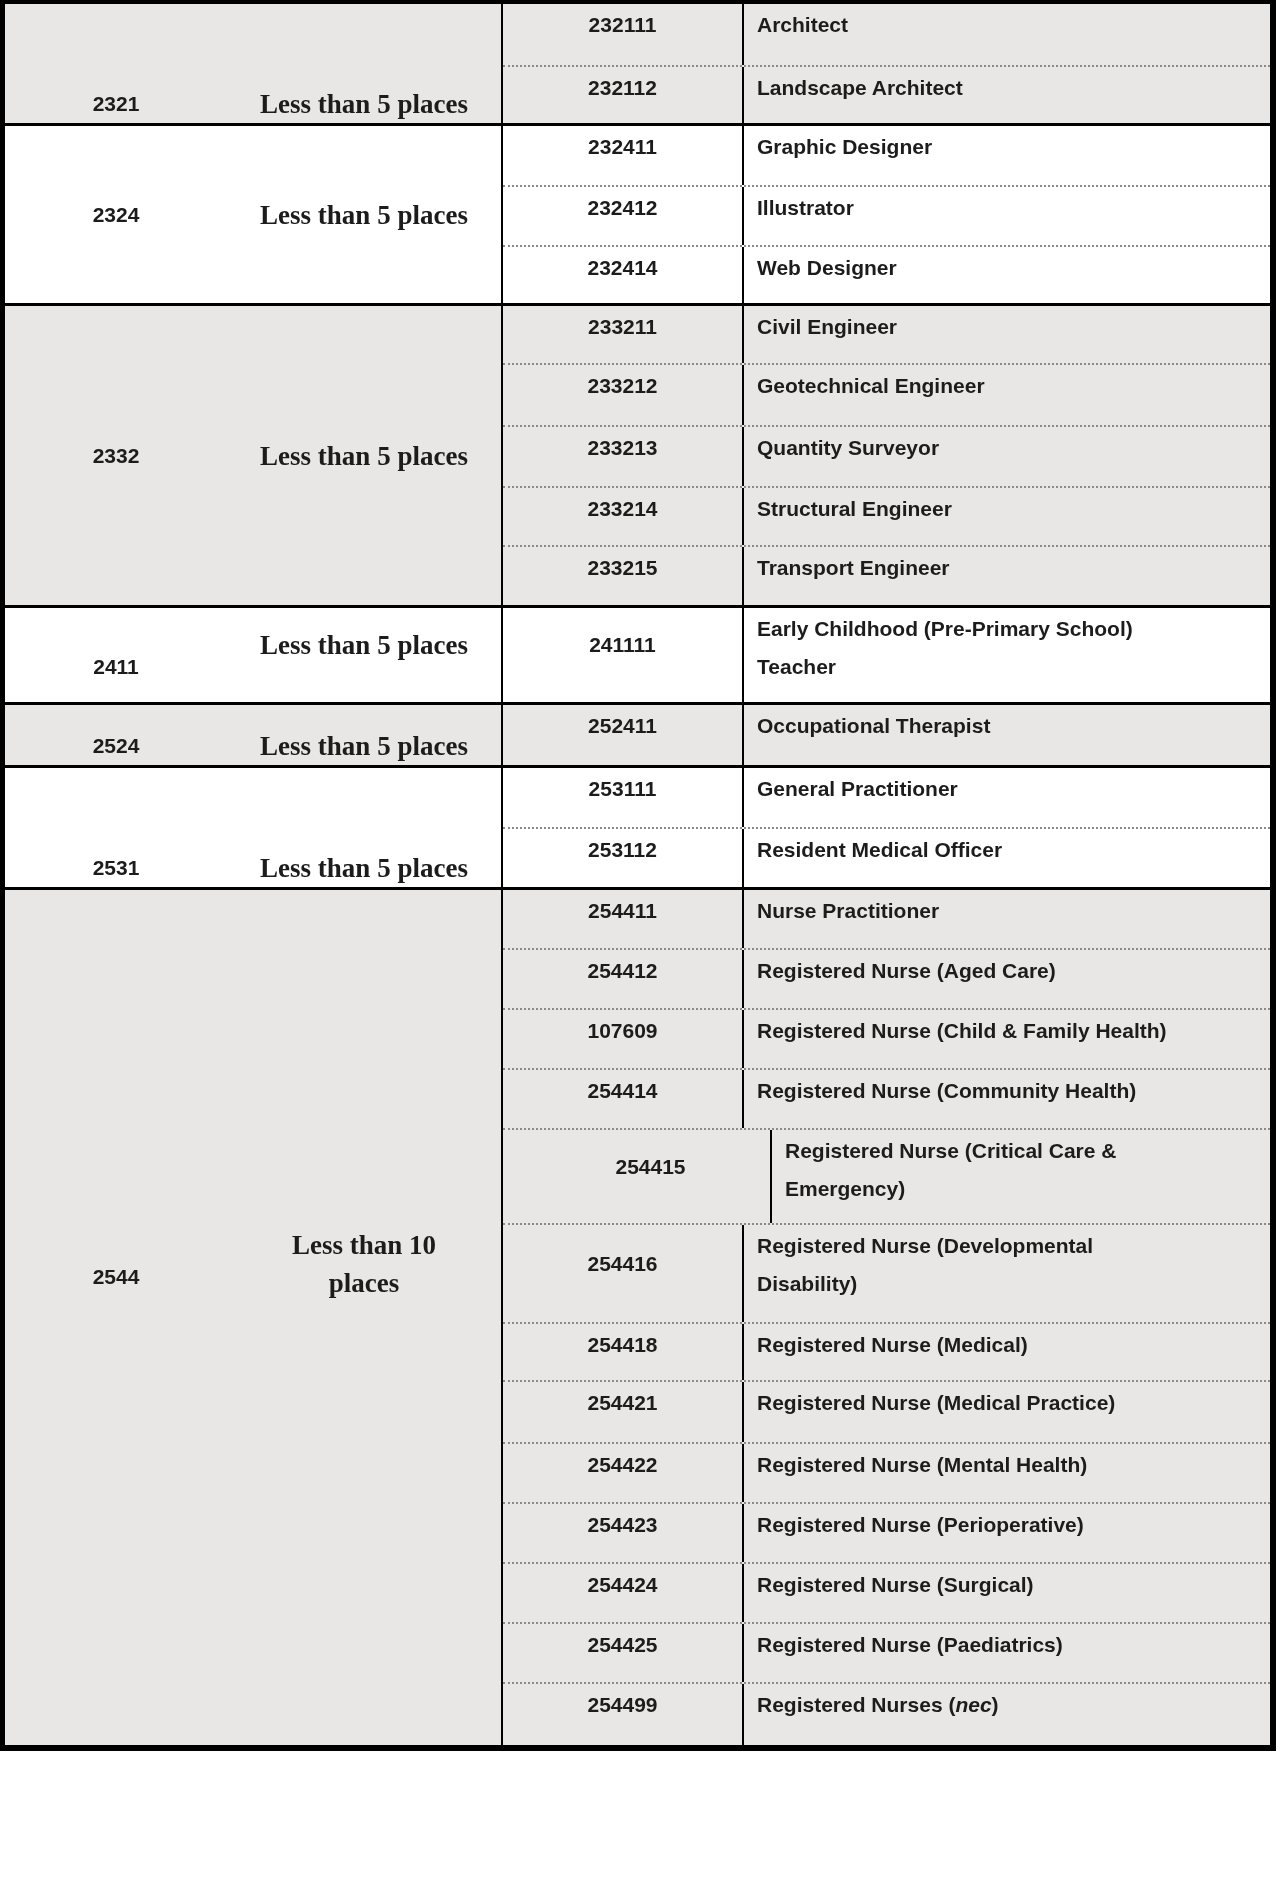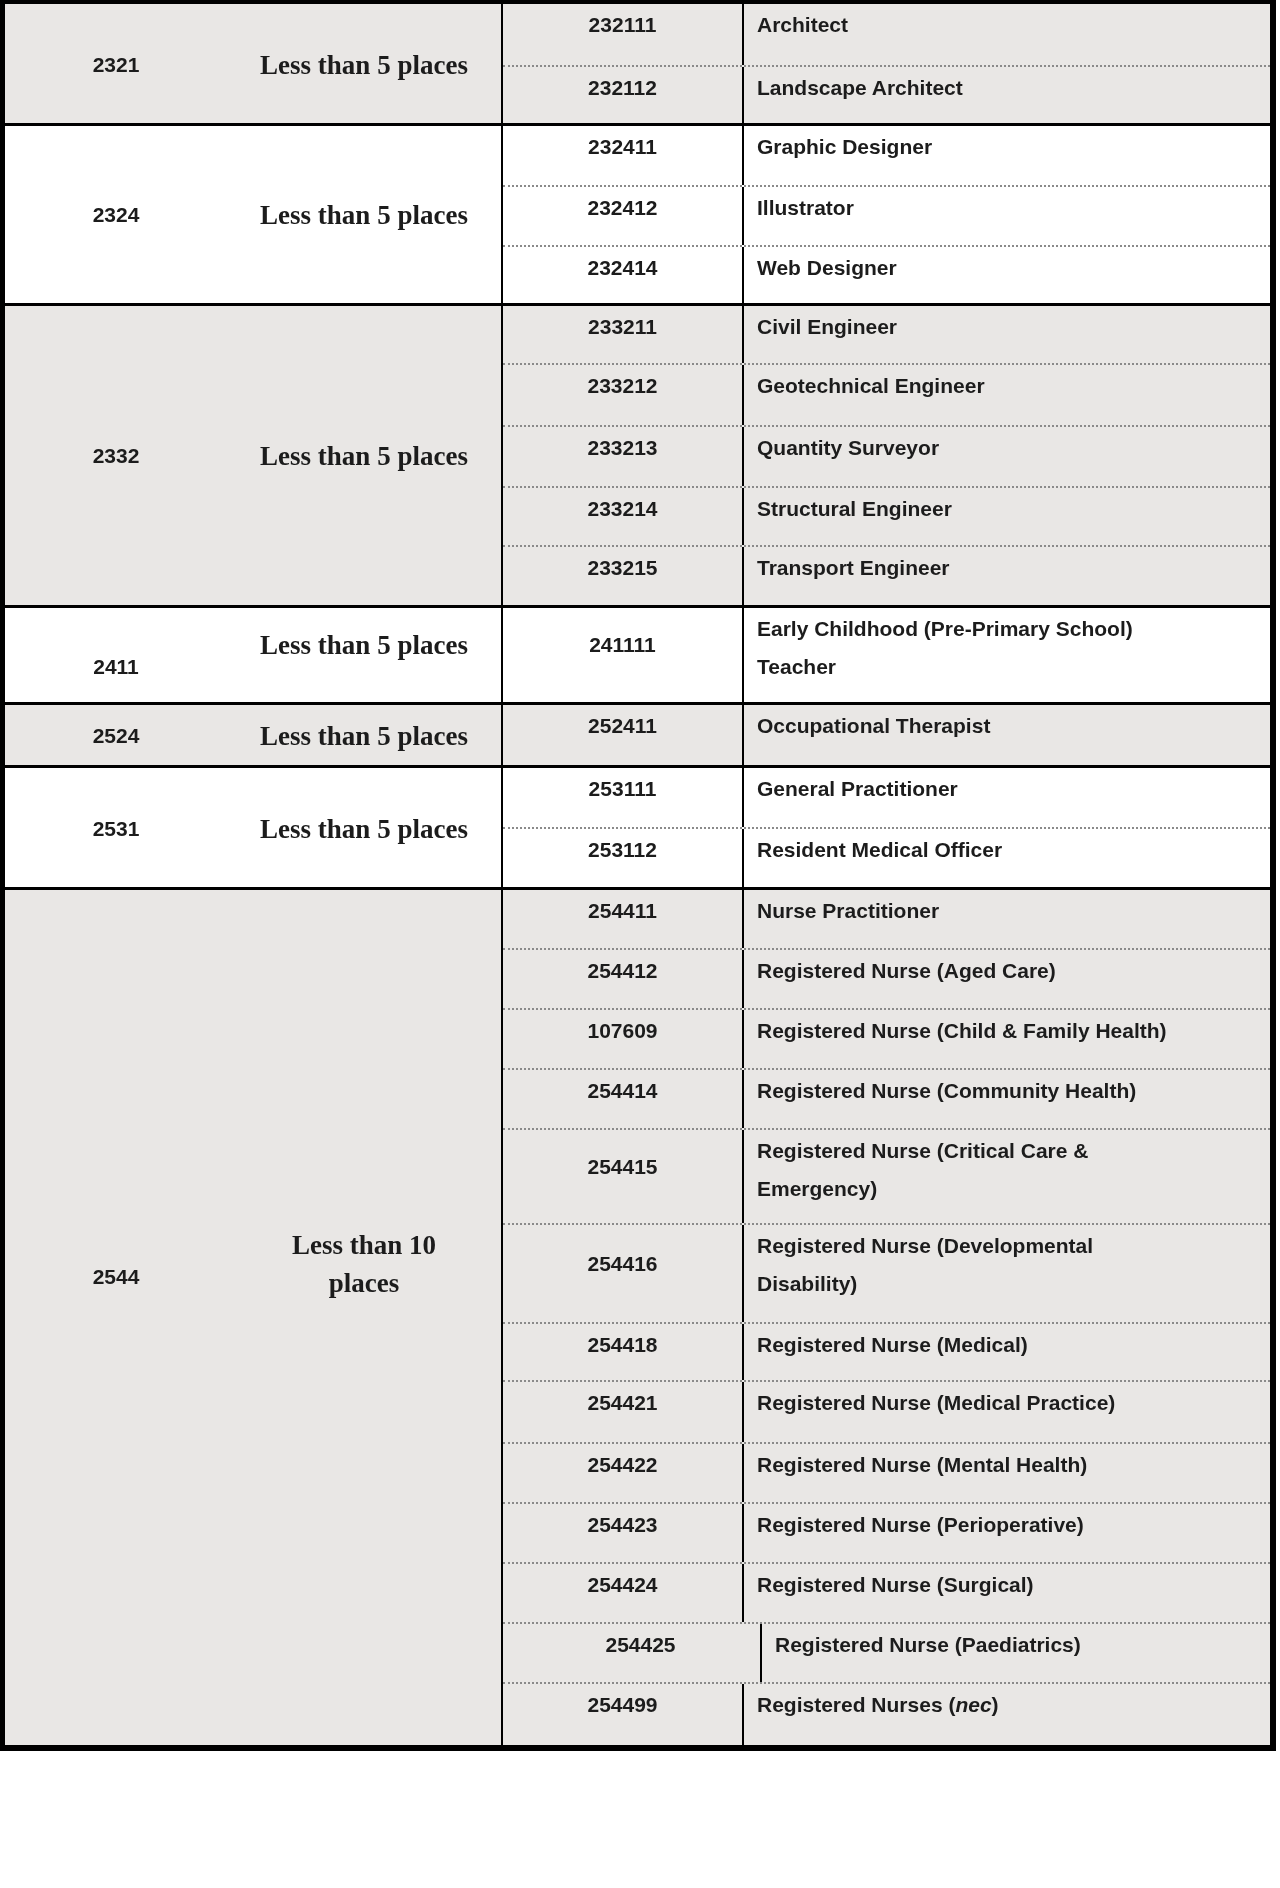--- a/index.html
+++ b/index.html
@@ -46,21 +46,21 @@
   }
   .places {
     flex: 1;
     text-align: center;
     font-weight: bold;
     font-size: 27px;
     line-height: 38px;
     white-space: pre-line;
     font-family: Liberation Serif, serif;
   }
-  .v-top .left { align-items: center; padding-top: 2px; }
+  .v-top .left { align-items: flex-end; padding-top: 2px; }
   .v-center .left { align-items: center; }
   .v-split .left { align-items: center; }
   .v-split .code4 { transform: translateY(12px); }
   .v-split .places { transform: translateY(-10px); }
   .v-abs .left { position: relative; }
   .v-abs .code4 { position: absolute; left: 0; top: 368px; }
   .v-abs .places { position: absolute; left: 222px; top: 336px; width: 274px; }
 
   
   .rows {
@@ -230,21 +230,21 @@
           <div class="title">Registered Nurse (Aged Care)</div>
         </div>
         <div class="row" style="height: 60px;">
           <div class="code6">107609</div>
           <div class="title">Registered Nurse (Child &amp; Family Health)</div>
         </div>
         <div class="row" style="height: 60px;">
           <div class="code6">254414</div>
           <div class="title">Registered Nurse (Community Health)</div>
         </div>
-        <div class="row tall" style="height: 95px;">
+        <div class="row tall" style="height: 95px; padding-left: 28px;">
           <div class="code6">254415</div>
           <div class="title">Registered Nurse (Critical Care &amp;
 Emergency)</div>
         </div>
         <div class="row tall" style="height: 99px;">
           <div class="code6">254416</div>
           <div class="title">Registered Nurse (Developmental
 Disability)</div>
         </div>
         <div class="row" style="height: 58px;">
@@ -260,21 +260,21 @@
           <div class="title">Registered Nurse (Mental Health)</div>
         </div>
         <div class="row" style="height: 60px;">
           <div class="code6">254423</div>
           <div class="title">Registered Nurse (Perioperative)</div>
         </div>
         <div class="row" style="height: 60px;">
           <div class="code6">254424</div>
           <div class="title">Registered Nurse (Surgical)</div>
         </div>
-        <div class="row" style="height: 60px; padding-left: 18px;">
+        <div class="row" style="height: 60px;">
           <div class="code6">254425</div>
           <div class="title">Registered Nurse (Paediatrics)</div>
         </div>
         <div class="row" style="height: 63px;">
           <div class="code6">254499</div>
           <div class="title"><span>Registered Nurses (</span><span class="it">nec</span><span>)</span></div>
         </div>
       </div>
     </div>
   </div>

